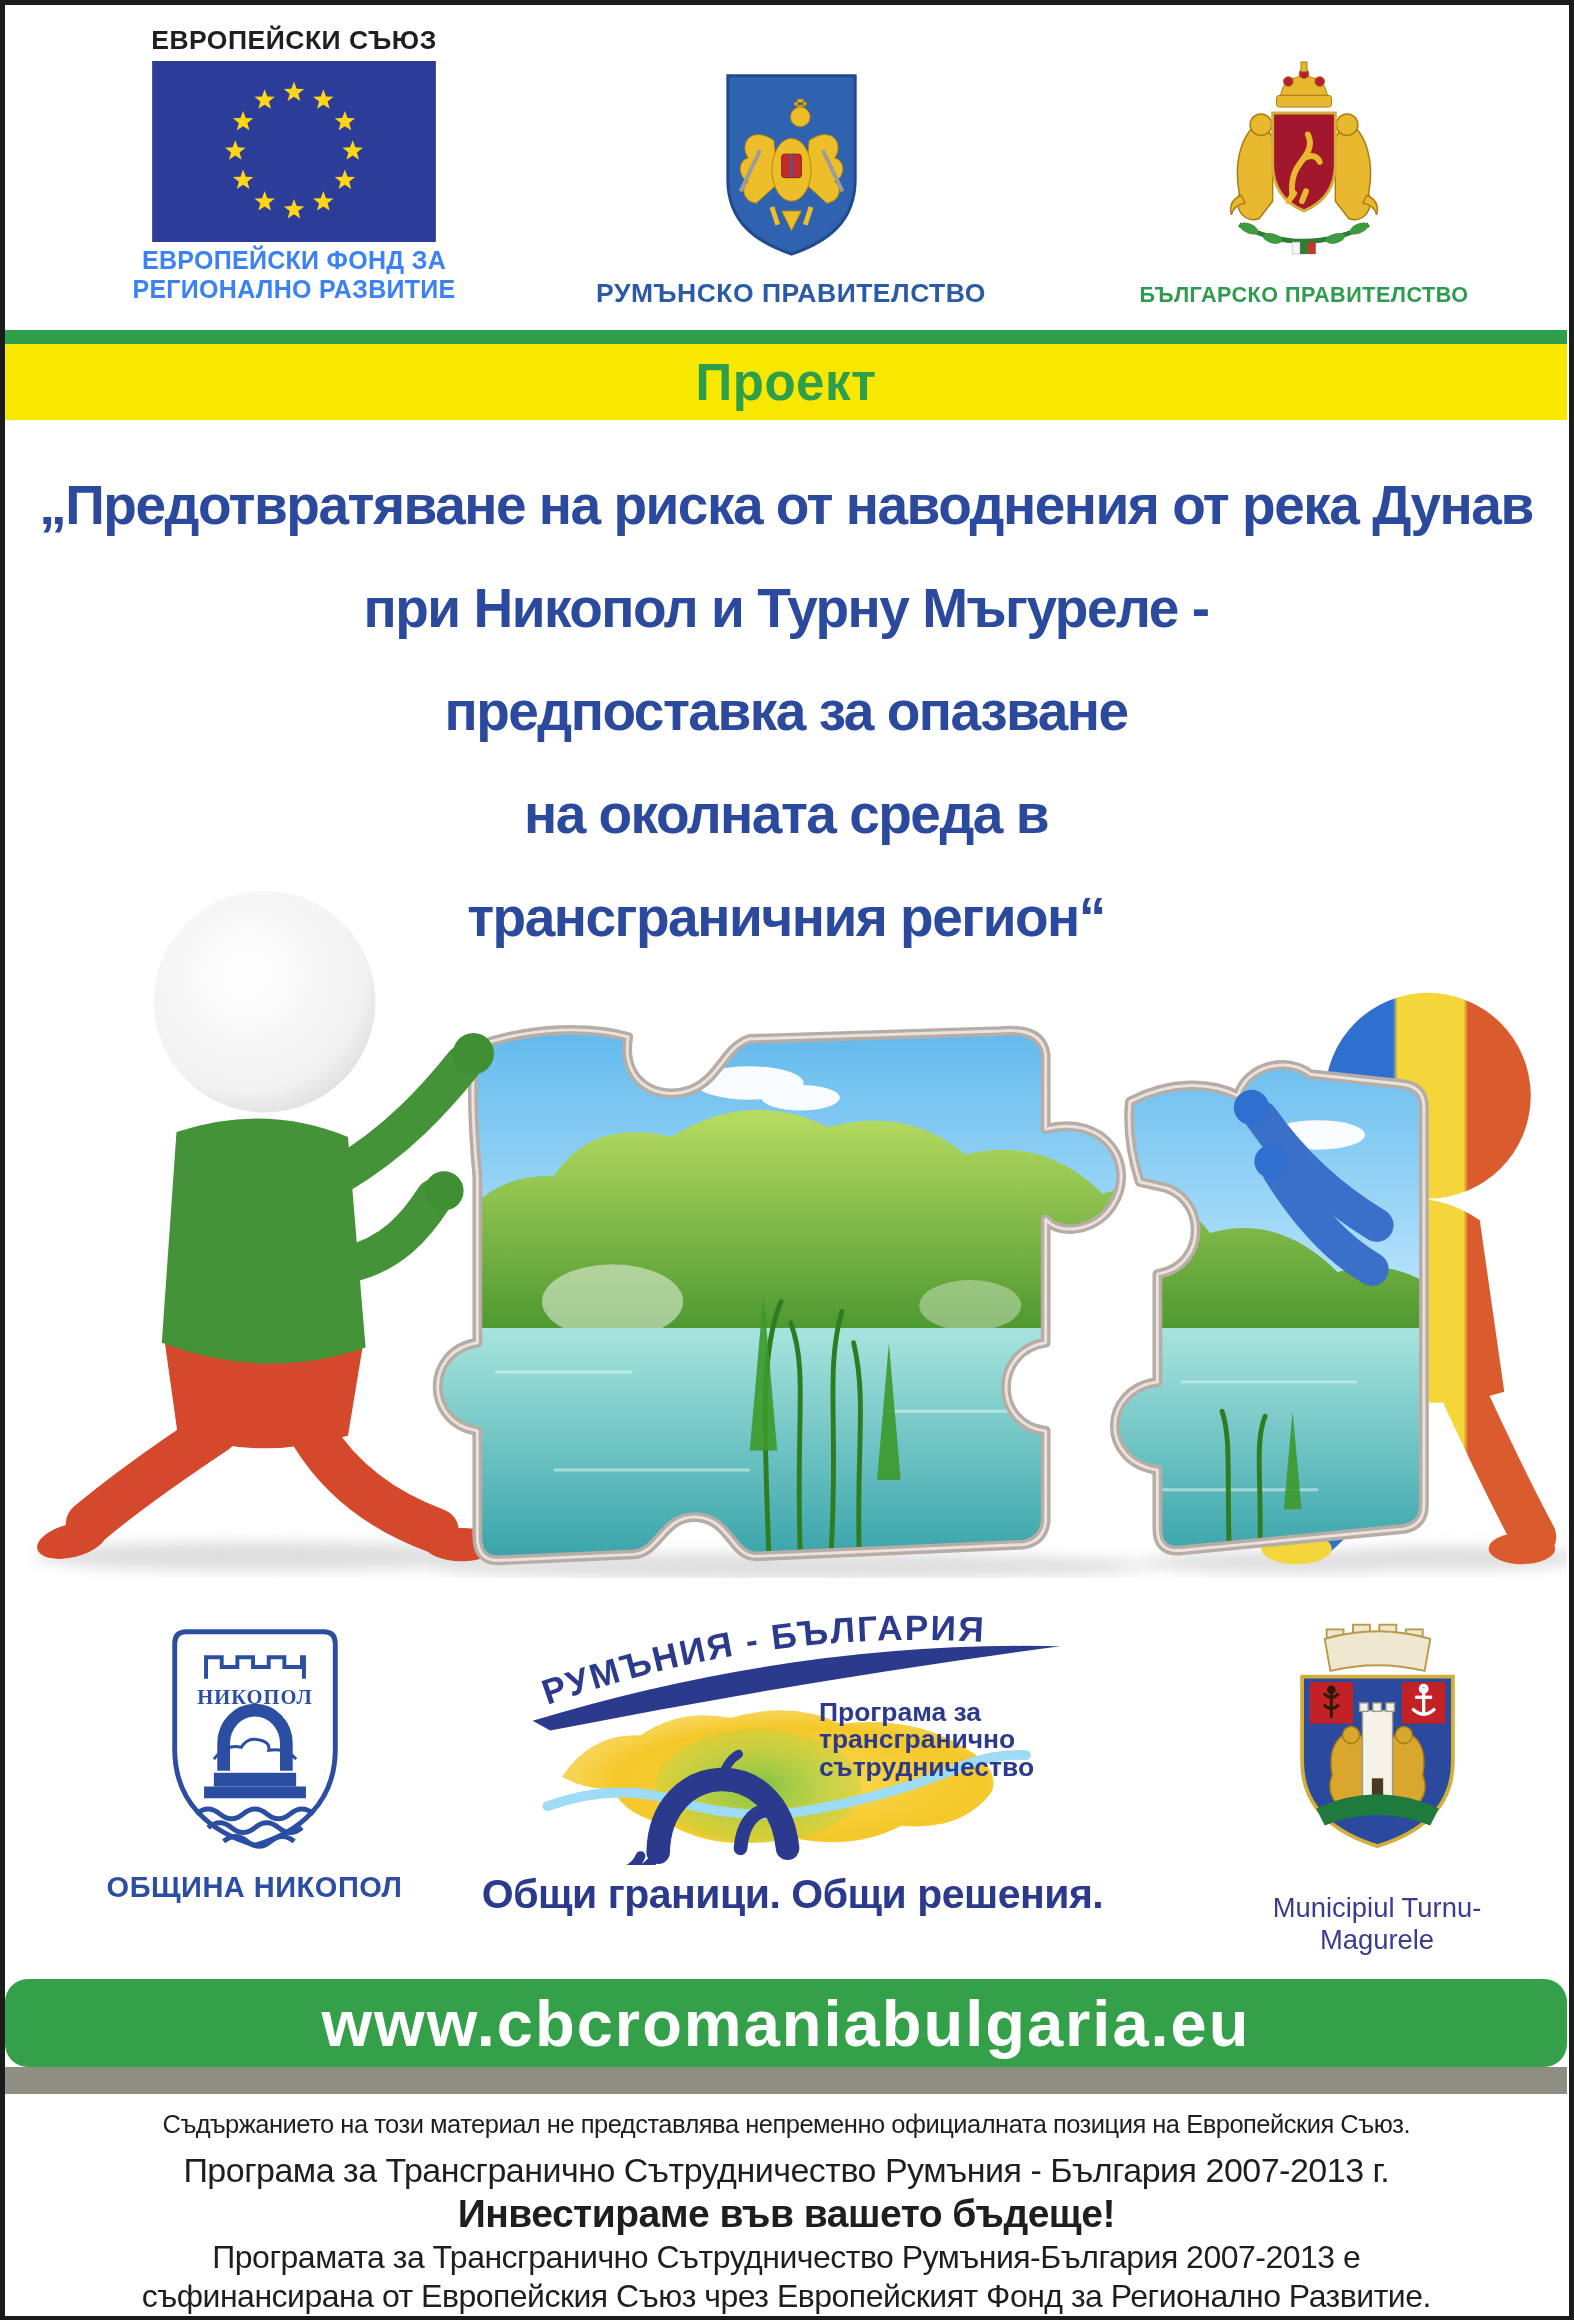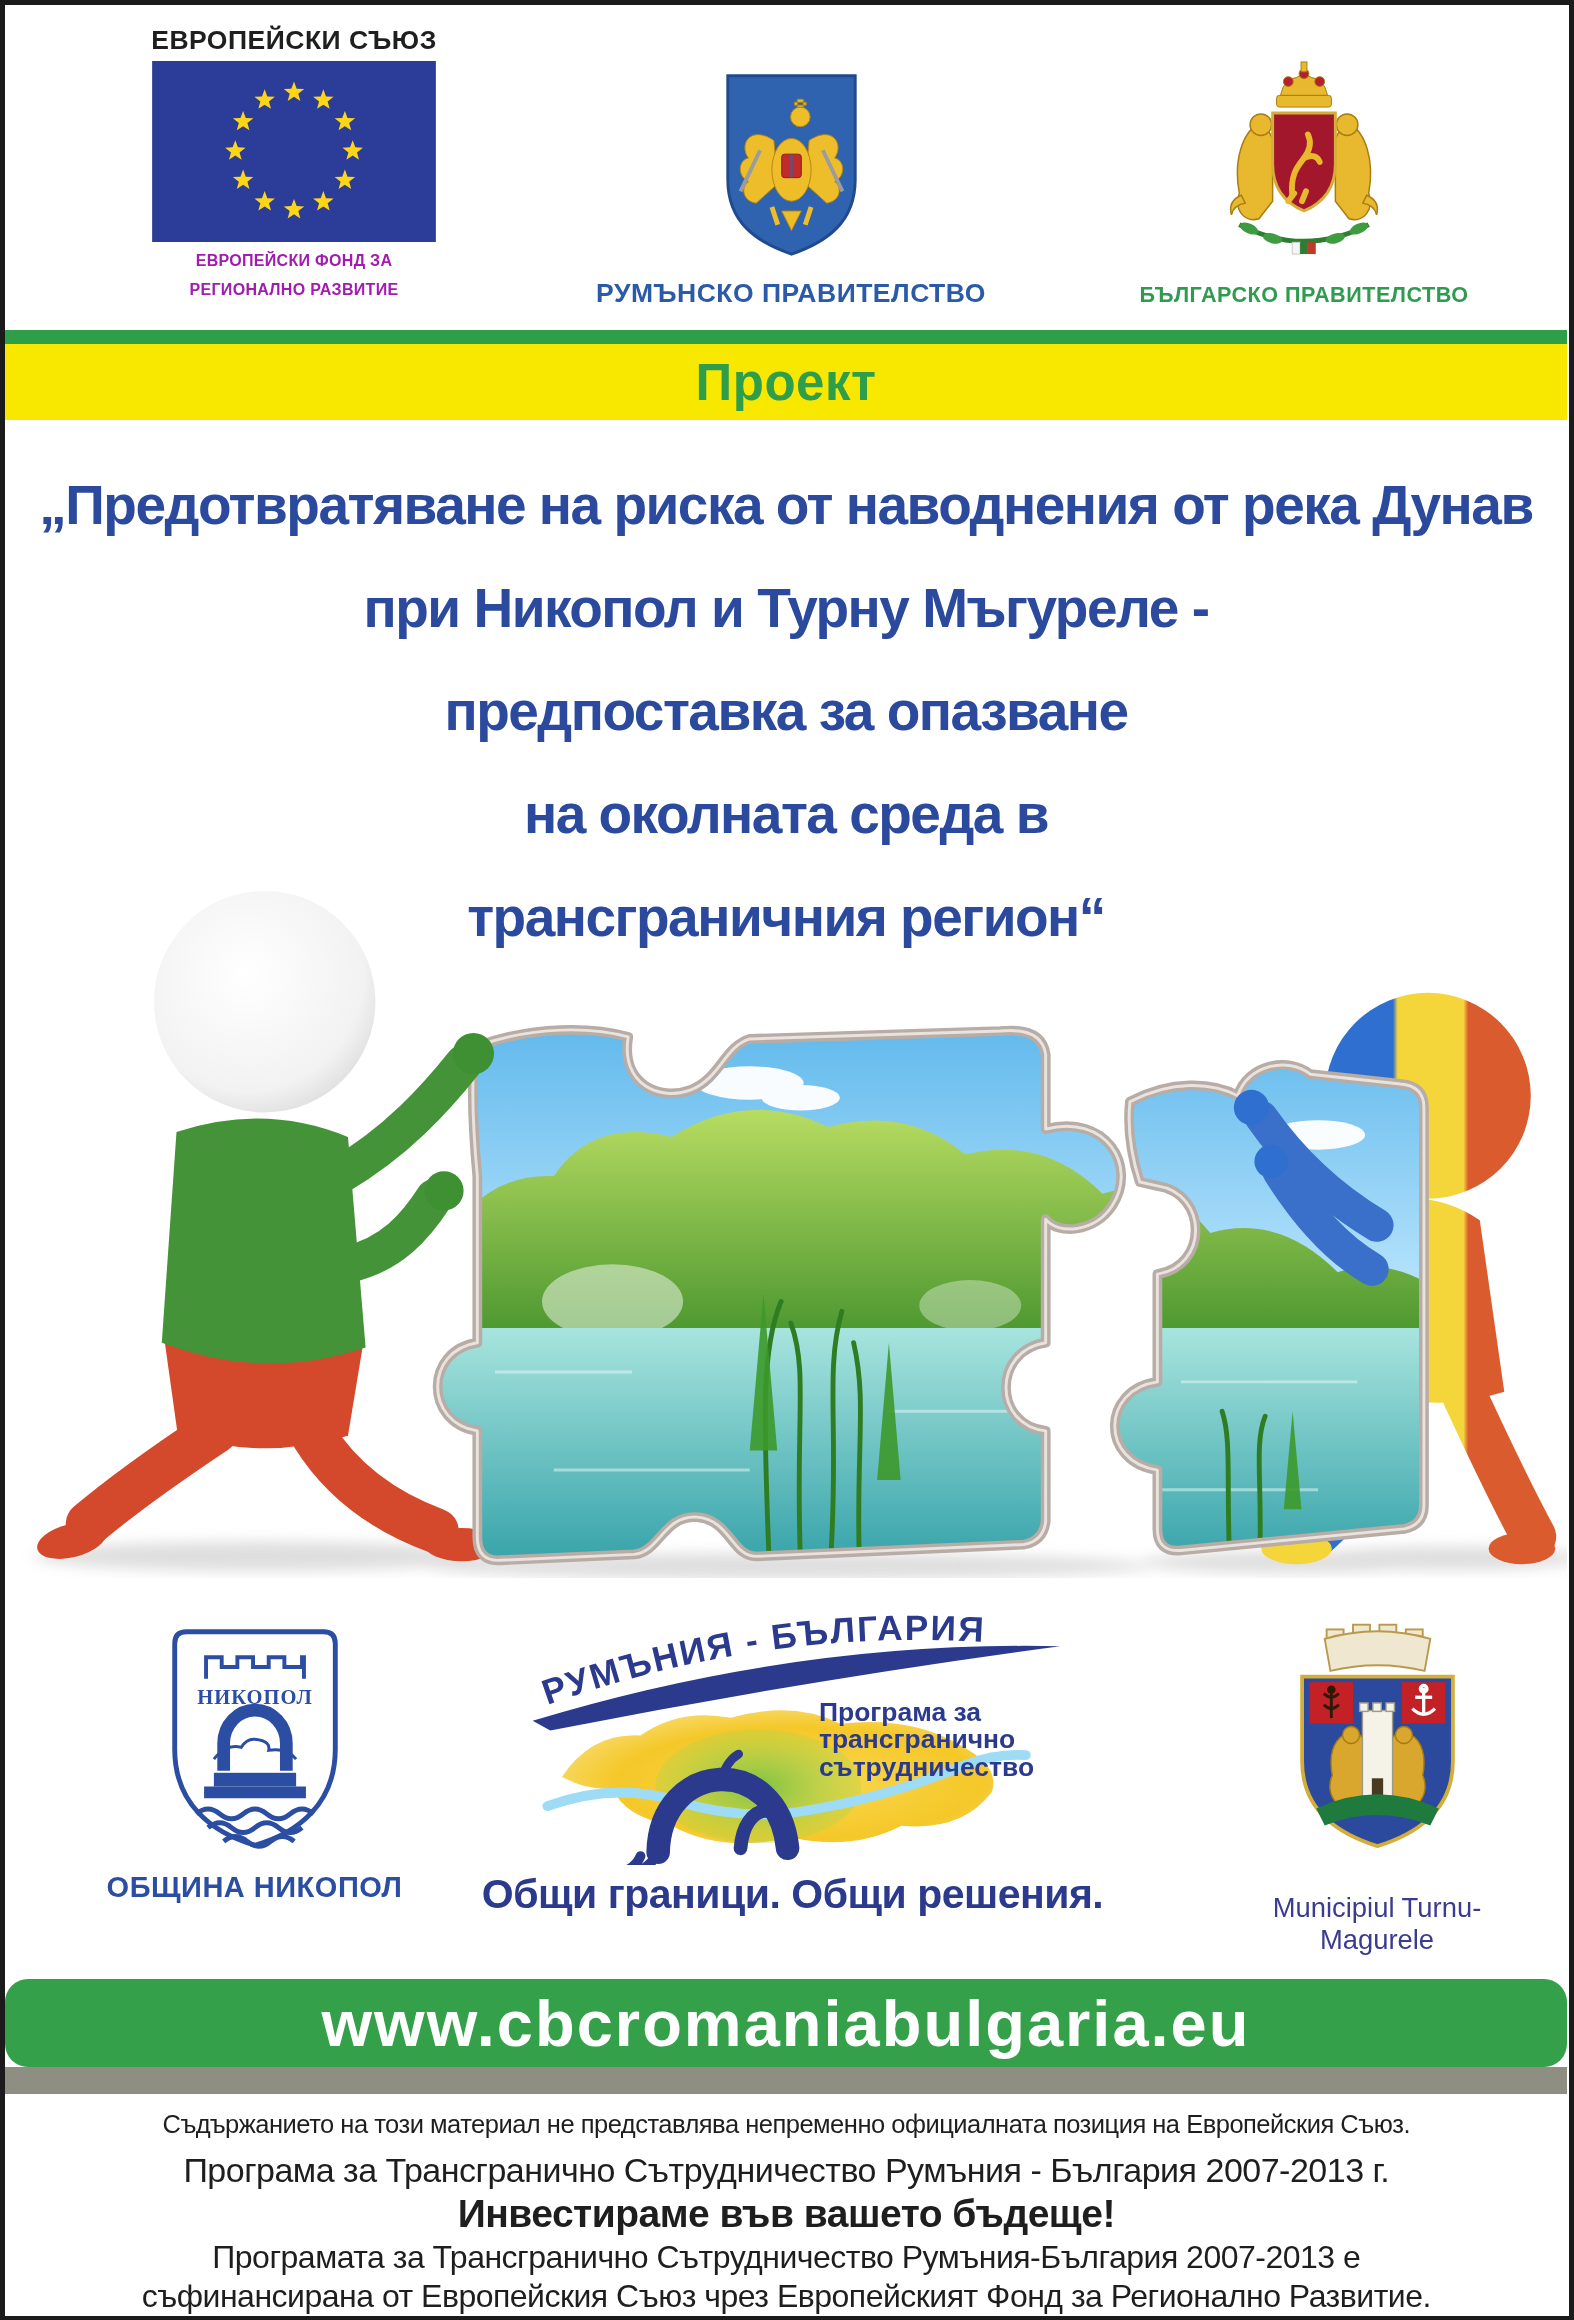--- a/index.html
+++ b/index.html
@@ -10,21 +10,21 @@
     box-sizing:border-box;
     border:5.9px solid #1b1b1b;
     overflow:hidden;
     font-family:"Liberation Sans", sans-serif;
   }
   .abs{position:absolute;}
   
   .eu-block{left:88px;top:19.6px;width:402px;text-align:center;}
   .eu-label{font-size:26.5px;font-weight:700;color:#1f1f1f;letter-spacing:0.5px;}
   .eu-flag{margin:5.9px auto 3.9px auto;display:block;}
-  .eu-fund{font-size:16px;font-weight:700;color:#a21caf;line-height:29px;letter-spacing:0.3px;}
+  .eu-fund{font-size:25px;font-weight:700;color:#3b82f6;line-height:29px;letter-spacing:0.3px;}
   .ro-block{left:590px;top:59px;width:392px;text-align:center;}
   .ro-caption{font-size:26.5px;font-weight:700;color:#2b5aa8;margin-top:13.7px;letter-spacing:0.5px;}
   .bg-block{left:1108px;top:51px;width:382px;text-align:center;}
   .bg-caption{font-size:21.6px;font-weight:700;color:#2f9b4e;margin-top:16px;letter-spacing:0.5px;}
   
   .green-stripe{left:0;top:325px;width:1562px;height:13.7px;background:#2f9e48;}
   .yellow-band{left:0;top:339px;width:1562px;height:76px;background:#f8e800;
                display:flex;align-items:center;justify-content:center;}
   .project-label{font-size:51px;font-weight:700;color:#2f9e4b;letter-spacing:0.5px;}
   

